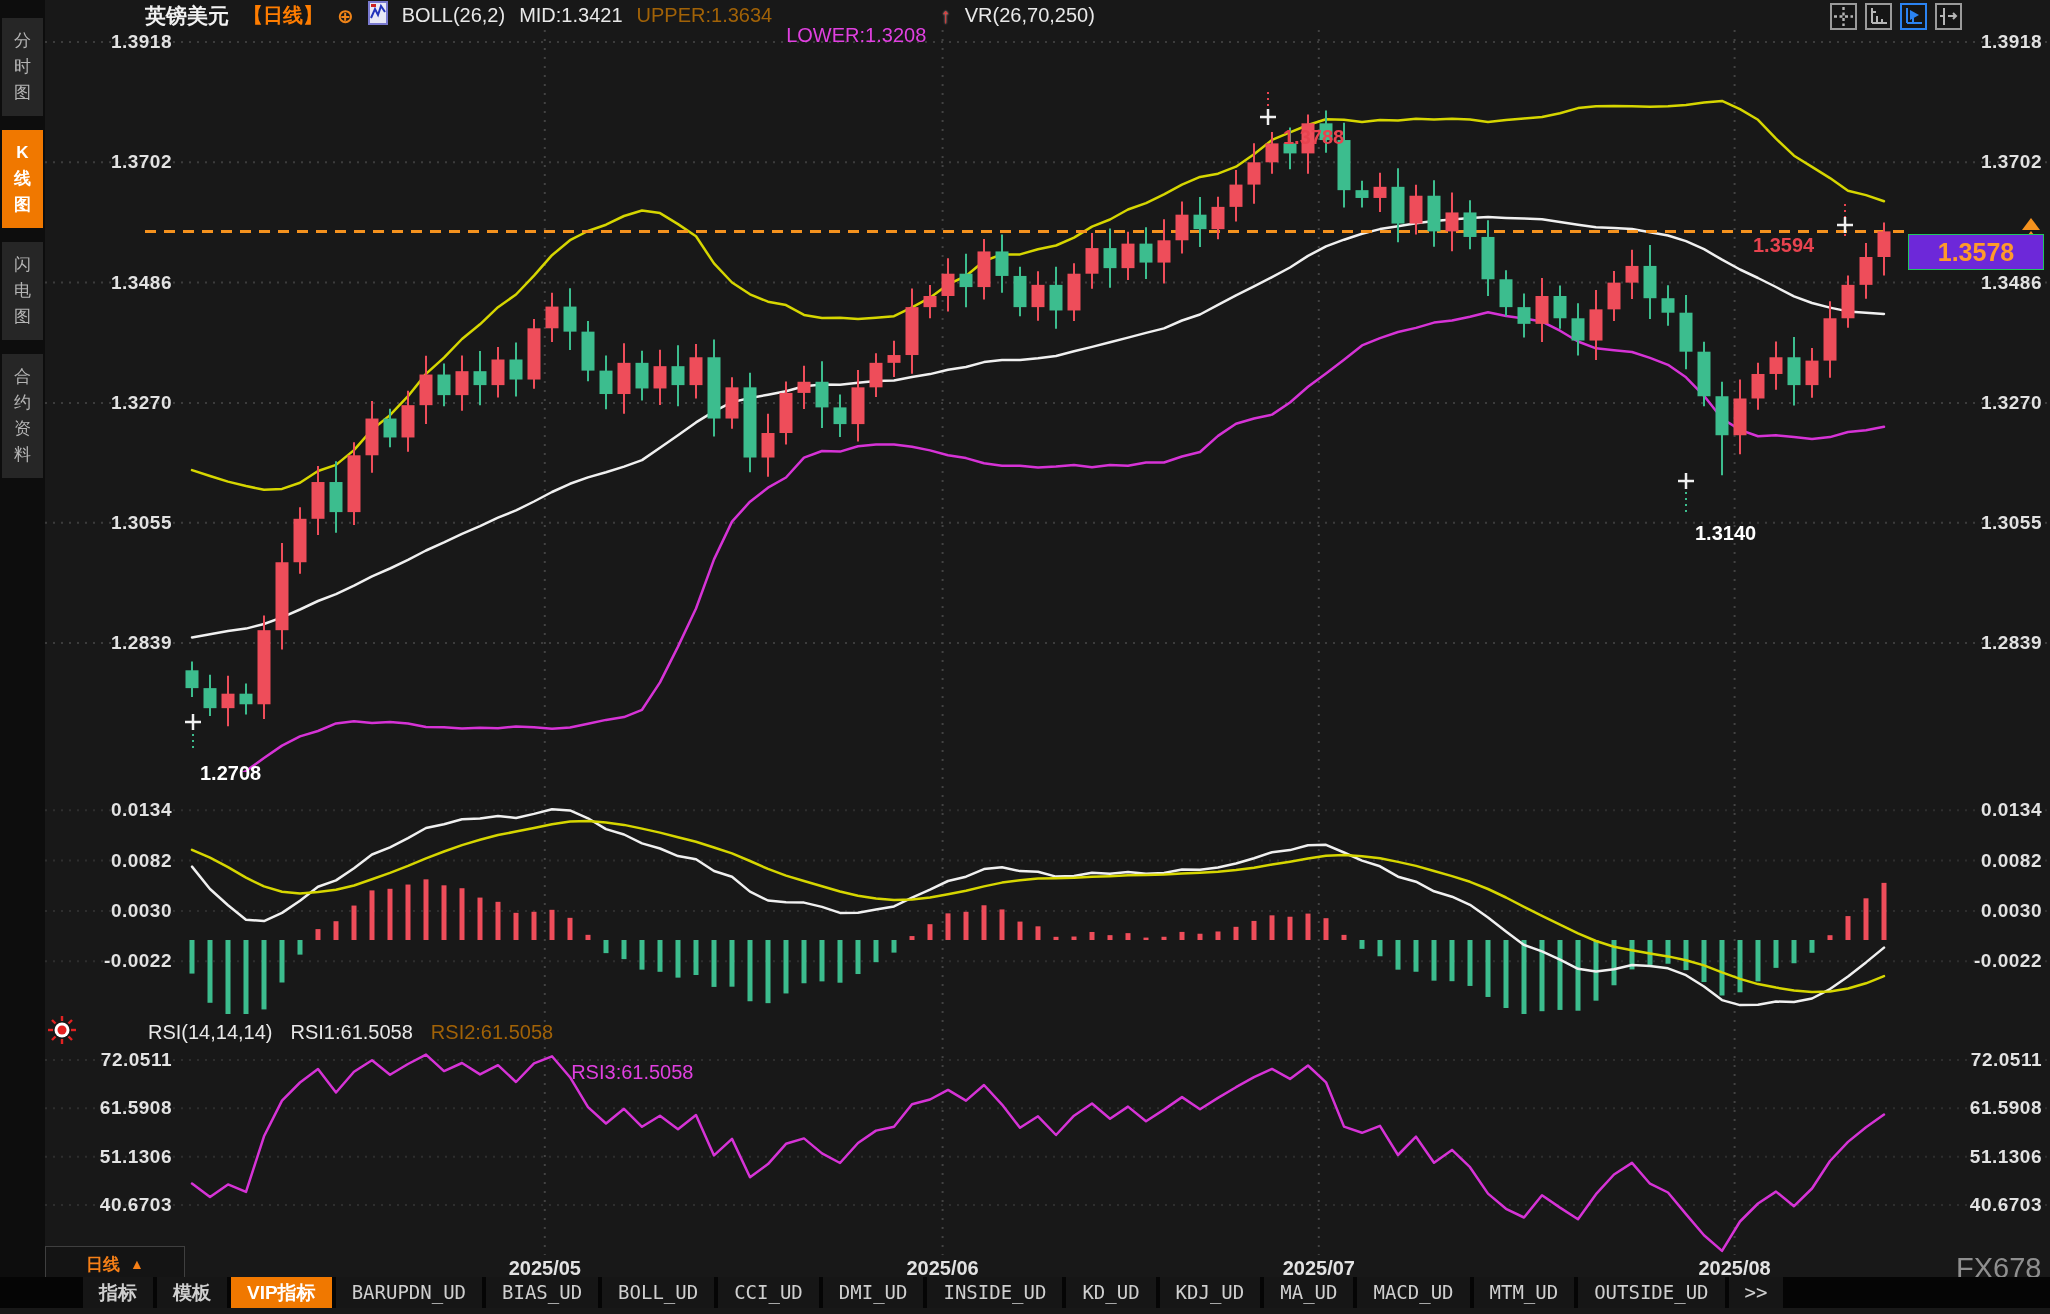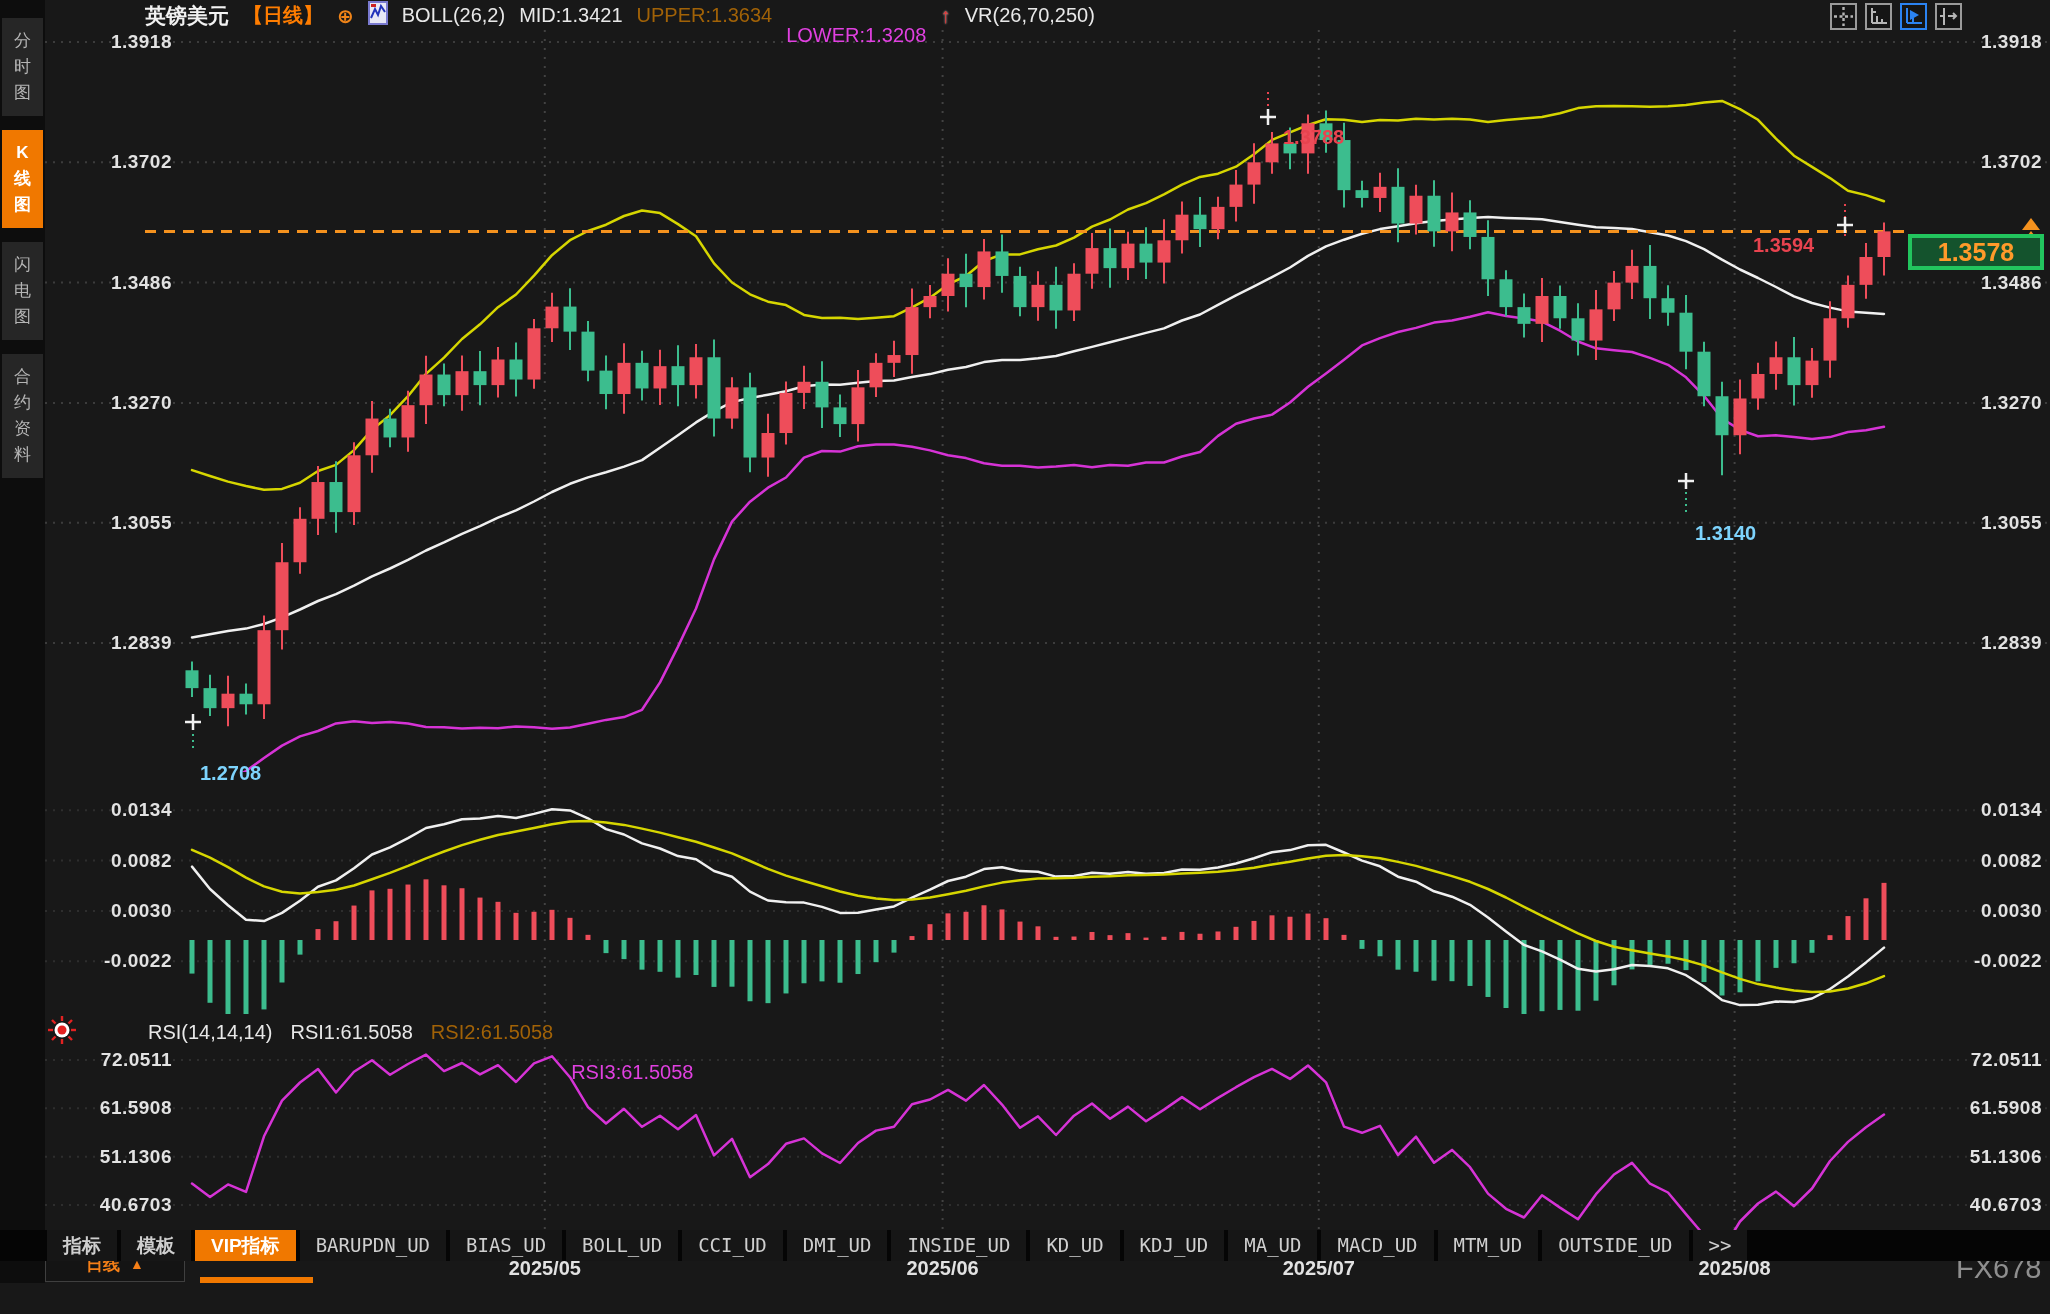--- a/index.html
+++ b/index.html
@@ -26,33 +26,33 @@
   .tb-icon.active{border-color:#2b83f2;}
   
   .tick-label{position:absolute;width:120px;text-align:right;font-size:19px;font-weight:600;
     color:#e2e2e2;transform:translateY(-50%);z-index:4;letter-spacing:0.5px;}
   .x-label{position:absolute;top:1257px;transform:translateX(-50%);font-size:20px;font-weight:600;color:#e2e2e2;z-index:4;}
   
   .pane-header{position:absolute;left:148px;display:flex;gap:18px;font-size:20px;z-index:5;white-space:nowrap;}
   
   .anno{position:absolute;font-size:20px;font-weight:bold;z-index:5;margin-top:38px;}
   .anno.red{color:#e8434f;}
-  .anno.green{color:#7dd3fc;}
-  #price-box{position:absolute;left:1908px;top:234px;width:136px;height:36px;border:4px solid #22c55e;
-    background:#14532d;color:#ff9a2a;font-size:25px;font-weight:bold;display:flex;align-items:center;
+  .anno.green{color:#ffffff;}
+  #price-box{position:absolute;left:1908px;top:234px;width:136px;height:36px;border:1px solid #22c55e;
+    background:#6d28d9;color:#ff9a2a;font-size:25px;font-weight:bold;display:flex;align-items:center;
     justify-content:center;z-index:6;box-sizing:border-box;}
   
   #period-box{position:absolute;left:45px;top:1246px;width:140px;height:36px;border:1px solid #3f3f3f;
     background:#141414;display:flex;align-items:center;justify-content:center;gap:10px;z-index:6;cursor:pointer;box-sizing:border-box;}
   #period-box .p-label{color:#f57f17;font-size:17px;font-weight:bold;text-align:center;}
   #period-box .p-tri{color:#f57f17;font-size:14px;}
   #hscroll{position:absolute;left:200px;top:1277px;width:113px;height:6px;background:#f07800;z-index:6;cursor:pointer;}
   #watermark{position:absolute;left:1956px;top:1252px;font-size:29px;color:#8f8f8f;z-index:4;}
-  #tabbar{position:absolute;left:0;top:1230px;width:2050px;height:31px;background:#050505;display:flex;
-    gap:4px;padding-left:47px;box-sizing:border-box;z-index:7;}
+  #tabbar{position:absolute;left:0;top:1277px;width:2050px;height:31px;background:#050505;display:flex;
+    gap:4px;padding-left:83px;box-sizing:border-box;z-index:7;}
   .tab{height:31px;line-height:31px;padding:0 16px;background:#161616;color:#cfcfcf;font-size:19px;
     font-family:"DejaVu Sans Mono","Liberation Mono",monospace;cursor:pointer;white-space:nowrap;}
   .tab.cn{font-family:"Liberation Sans","DejaVu Sans",sans-serif;font-weight:bold;}
   .tab.active{background:#f07800;color:#ffffff;}
   #burst-icon{position:absolute;left:46px;top:1014px;z-index:6;}
   #chart-wrap{position:absolute;left:0;top:0;width:2050px;height:1314px;z-index:1;}
 </style>
 </head>
 <body>
 

